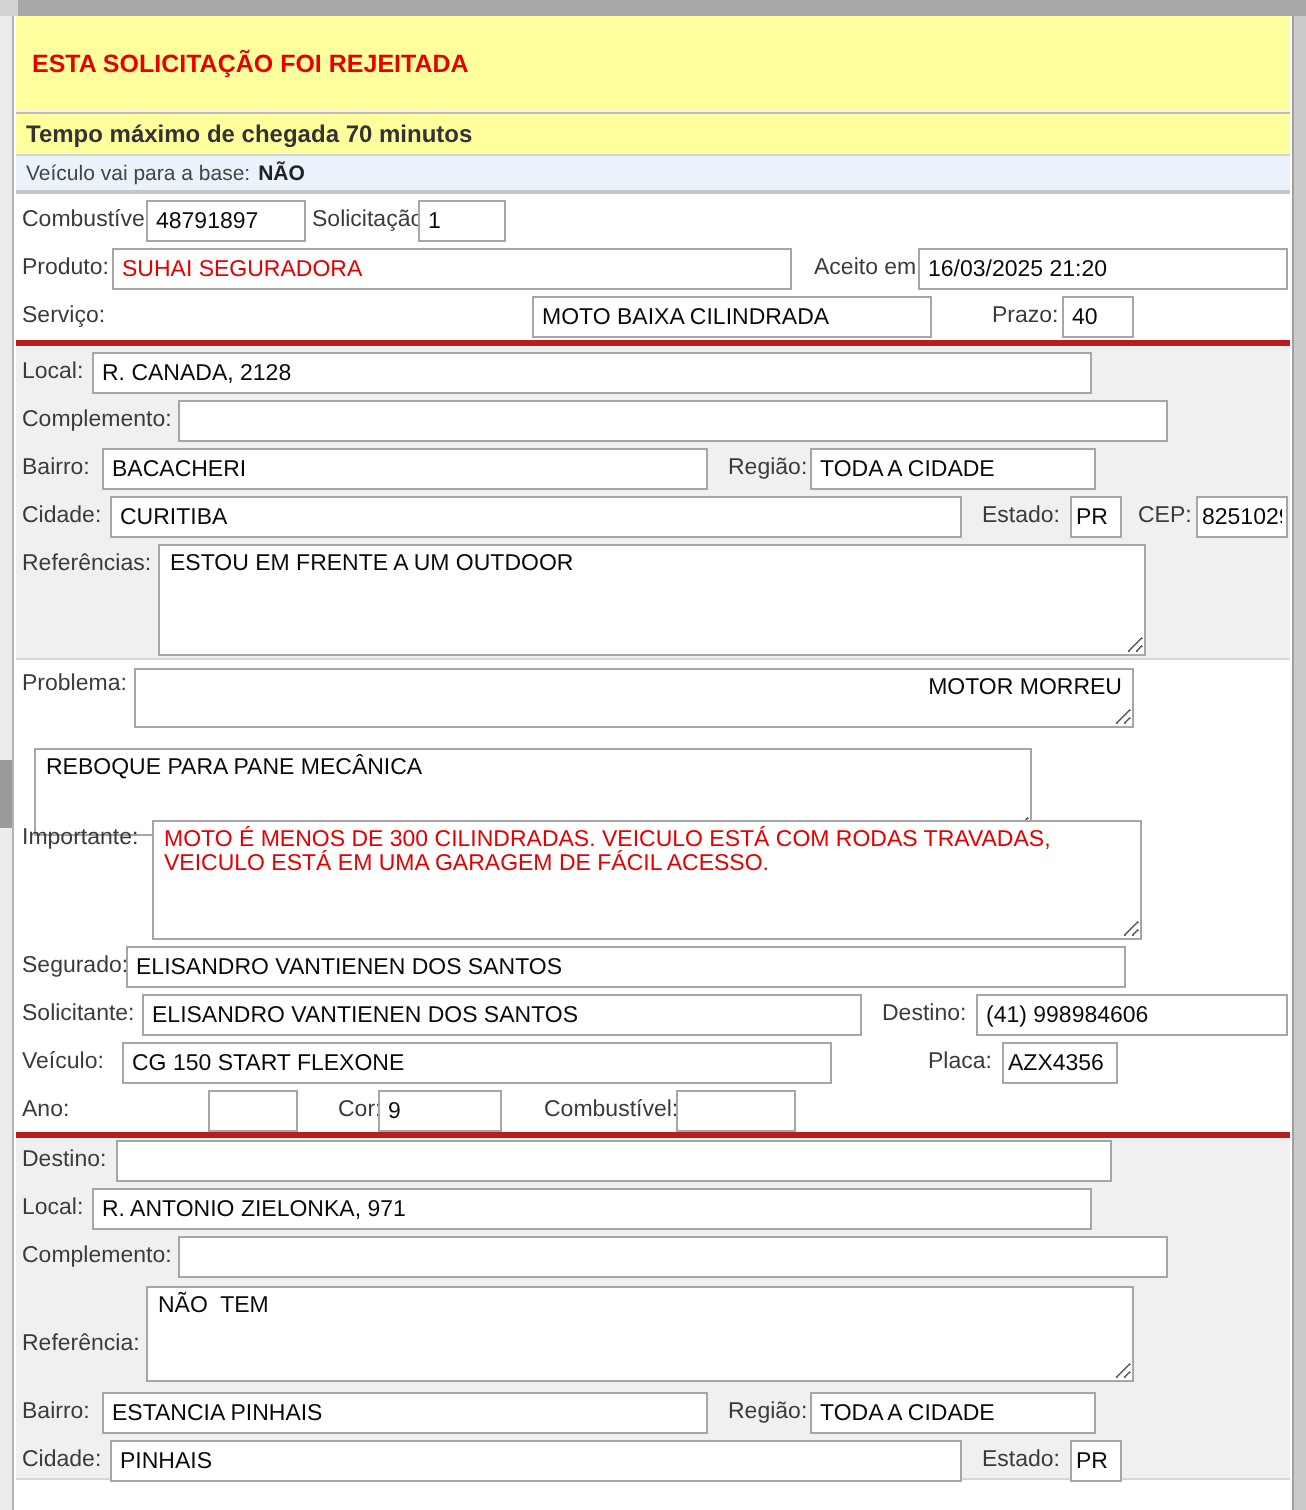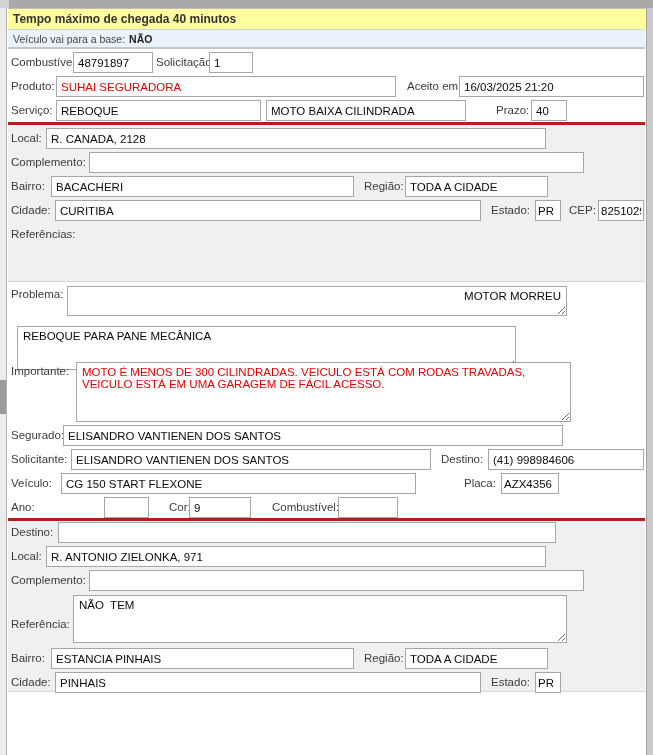--- a/index.html
+++ b/index.html
@@ -56,23 +56,26 @@
   <div class="topbar">
     <div class="topbar-corner"></div>
   </div>
   <div class="left-strip">
     <div class="left-thumb"></div>
   </div>
   <div class="right-strip"></div>
 
   <div class="content">
 
+    <div class="banner1">
+      <span class="t">ESTA SOLICITAÇÃO FOI REJEITADA</span>
+    </div>
 
     <div class="banner2">
-      <span class="t">Tempo máximo de chegada 40 minutos</span>
+      <span class="t">Tempo máximo de chegada 70 minutos</span>
     </div>
 
     <div class="bluebar">
       <span>Veículo vai para a base:</span>
       <b>NÃO</b>
     </div>
 
     <div class="section sec-white" style="height:73px;padding-top:2px;">
       <div class="row">
         <span class="lbl" style="left:3px;">Combustível:</span>
@@ -81,21 +84,20 @@
         <input class="inp" style="left: 201px; width: 44px;" value="1">
       </div>
       <div class="row">
         <span class="lbl" style="left:3px;">Produto:</span>
         <input class="inp red" style="left: 48px; width: 340px;" value="SUHAI SEGURADORA">
         <span class="lbl" style="left:399px;">Aceito em:</span>
         <input class="inp" style="left: 451px; width: 185px;" value="16/03/2025 21:20">
       </div>
       <div class="row">
         <span class="lbl" style="left:3px;">Serviço:</span>
-        <input class="inp" style="left: 48px; width: 205px;" value="REBOQUE">
         <input class="inp" style="left: 258px; width: 200px;" value="MOTO BAIXA CILINDRADA">
         <span class="lbl" style="left:488px;">Prazo:</span>
         <input class="inp" style="left: 523px; width: 36px;" value="40">
       </div>
     </div>
 
     <div class="section sec-gray" style="height:160px;padding-top:2px;">
       <div class="row">
         <span class="lbl" style="left:3px;">Local:</span>
         <input class="inp" style="left: 38px; width: 500px;" value="R. CANADA, 2128">
@@ -113,20 +115,21 @@
       <div class="row">
         <span class="lbl" style="left:3px;">Cidade:</span>
         <input class="inp" style="left: 47px; width: 426px;" value="CURITIBA">
         <span class="lbl" style="left:483px;">Estado:</span>
         <input class="inp" style="left: 527px; width: 26px; padding: 0px 2px;" value="PR">
         <span class="lbl" style="left:561px;">CEP:</span>
         <input class="inp" style="left: 590px; width: 46px; padding: 0px 2px;" value="82510290">
       </div>
       <div class="row" style="height:62px;">
         <span class="lbl" style="left:3px;line-height:18px;top:2px;">Referências:</span>
+        <textarea class="ta" style="left: 71px; top: 1px; width: 494px; height: 56px;">ESTOU EM FRENTE A UM OUTDOOR</textarea>
       </div>
     </div>
 
     <div class="section sec-white" style="height:236px;">
       <div class="row" style="height:40px;">
         <span class="lbl" style="left:3px;line-height:18px;top:3px;">Problema:</span>
         <textarea class="ta" style="left: 59px; top: 4px; width: 500px; height: 30px; text-align: right;">MOTOR MORREU</textarea>
       </div>
       <div class="row" style="height:38px;">
         <textarea class="ta" style="left: 9px; top: 4px; width: 499px; height: 44px;">REBOQUE PARA PANE MECÂNICA</textarea>

